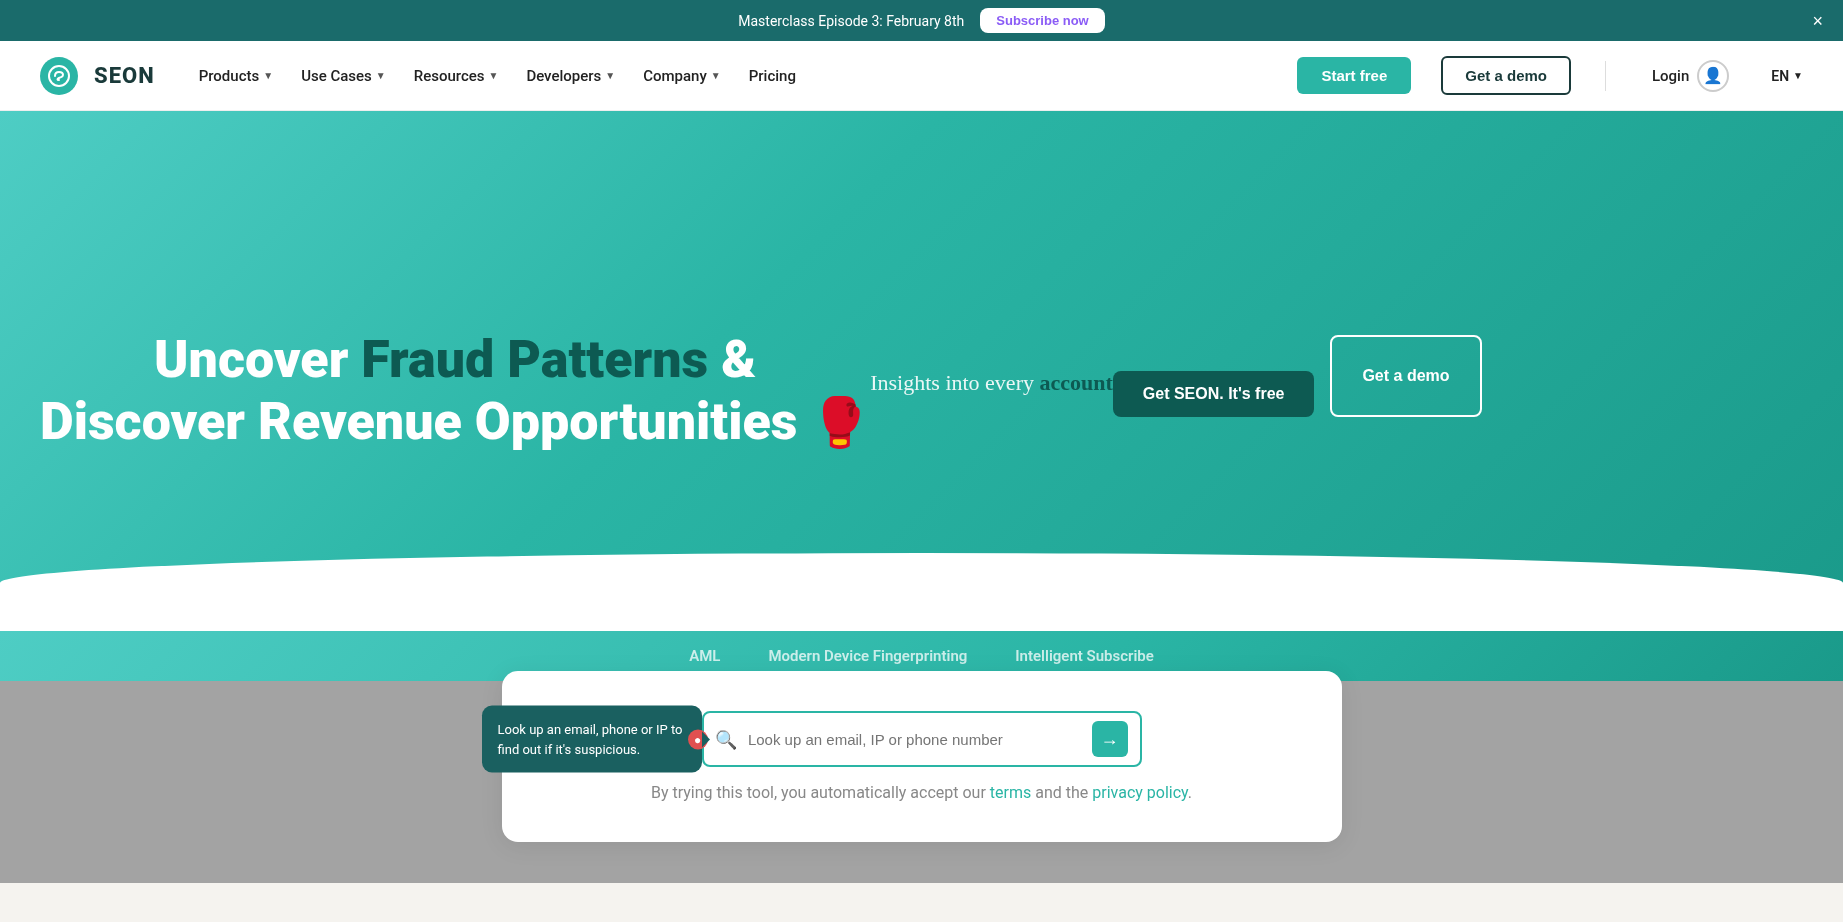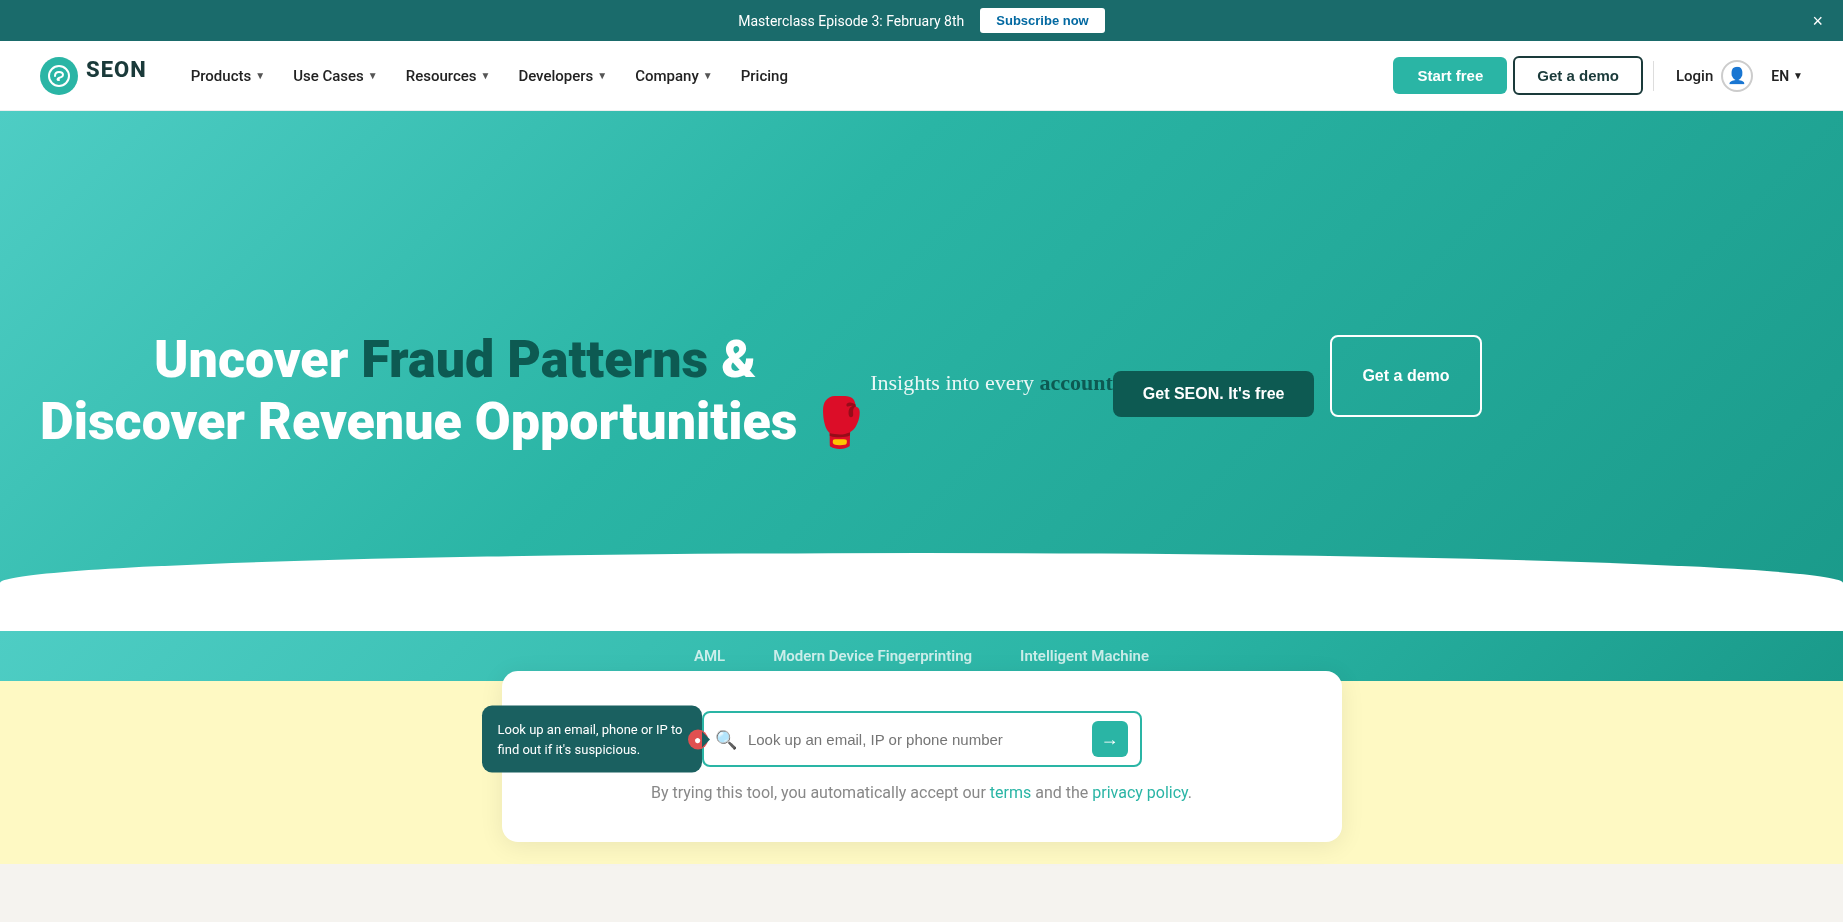--- a/index.html
+++ b/index.html
@@ -13,23 +13,23 @@
       padding: 8px 20px;
       font-size: 14px;
       display: flex;
       align-items: center;
       justify-content: center;
       gap: 16px;
       position: relative;
     }
     .announcement-bar .subscribe-btn {
       background: white;
-      color: #0369a1;
-      border: none;
-      border-radius: 3px;
+      color: #8b5cf6;
+      border: none;
+      border-radius: 8px;
       padding: 5px 16px;
       font-size: 13px;
       font-weight: 600;
       cursor: pointer;
     }
     .announcement-bar .close-btn {
       position: absolute;
       right: 20px;
       background: none;
       border: none;
@@ -45,21 +45,22 @@
       display: flex;
       align-items: center;
       padding: 0 40px;
       height: 70px;
       border-bottom: 1px solid #eee;
       position: relative;
       z-index: 10;
     }
     .logo {
       display: flex;
-      gap: 8px;
+      align-items: center;
+      gap: 16px;
       text-decoration: none;
       margin-right: 32px;
     }
     .logo-icon {
       width: 38px;
       height: 38px;
       background: #2ab5a5;
       border-radius: 50%;
       display: flex;
       align-items: center;
@@ -89,21 +90,21 @@
       color: #222;
       cursor: pointer;
       border-radius: 4px;
       font-weight: 500;
       white-space: nowrap;
     }
     .nav-item .chevron { font-size: 10px; color: #555; }
     .nav-actions {
       display: flex;
       align-items: center;
-      gap: 6px;
+      gap: 30px;
     }
     .btn-start-free {
       background: #2ab5a5;
       color: white;
       border: none;
       border-radius: 6px;
       padding: 10px 24px;
       font-size: 15px;
       font-weight: 700;
       cursor: pointer;
@@ -258,24 +259,24 @@
       bottom: 0;
       left: 0;
       right: 0;
       height: 3px;
       background: white;
       border-radius: 2px 2px 0 0;
     }
 
     
     .demo-section {
-      background: #fef9c3;
-      display: flex;
-      justify-content: center;
-      padding: 0 40px 22px;
+      background: #a3a3a3;
+      display: flex;
+      justify-content: center;
+      padding: 0 40px 41px;
       position: relative;
     }
     .demo-card {
       background: white;
       border-radius: 16px;
       padding: 40px;
       max-width: 840px;
       width: 100%;
       box-shadow: 0 4px 24px rgba(0,0,0,0.08);
       margin-top: -10px;
@@ -453,21 +454,21 @@
 </div>
 
 <div class="tabs-section">
   <div class="tab-item">
     <span>AML</span>
   </div>
   <div class="tab-item">
     <span>Modern Device Fingerprinting</span>
   </div>
   <div class="tab-item">
-    <span>Intelligent Machine</span>
+    <span>Intelligent Subscribe</span>
   </div>
 </div>
 
 <div class="demo-section">
   <div class="demo-card">
     <div class="search-wrapper">
 
       <div class="tooltip-bubble">
         <span>Look up an email, phone or IP to find out if it's suspicious.</span>
         <span class="tooltip-arrow">●</span>

